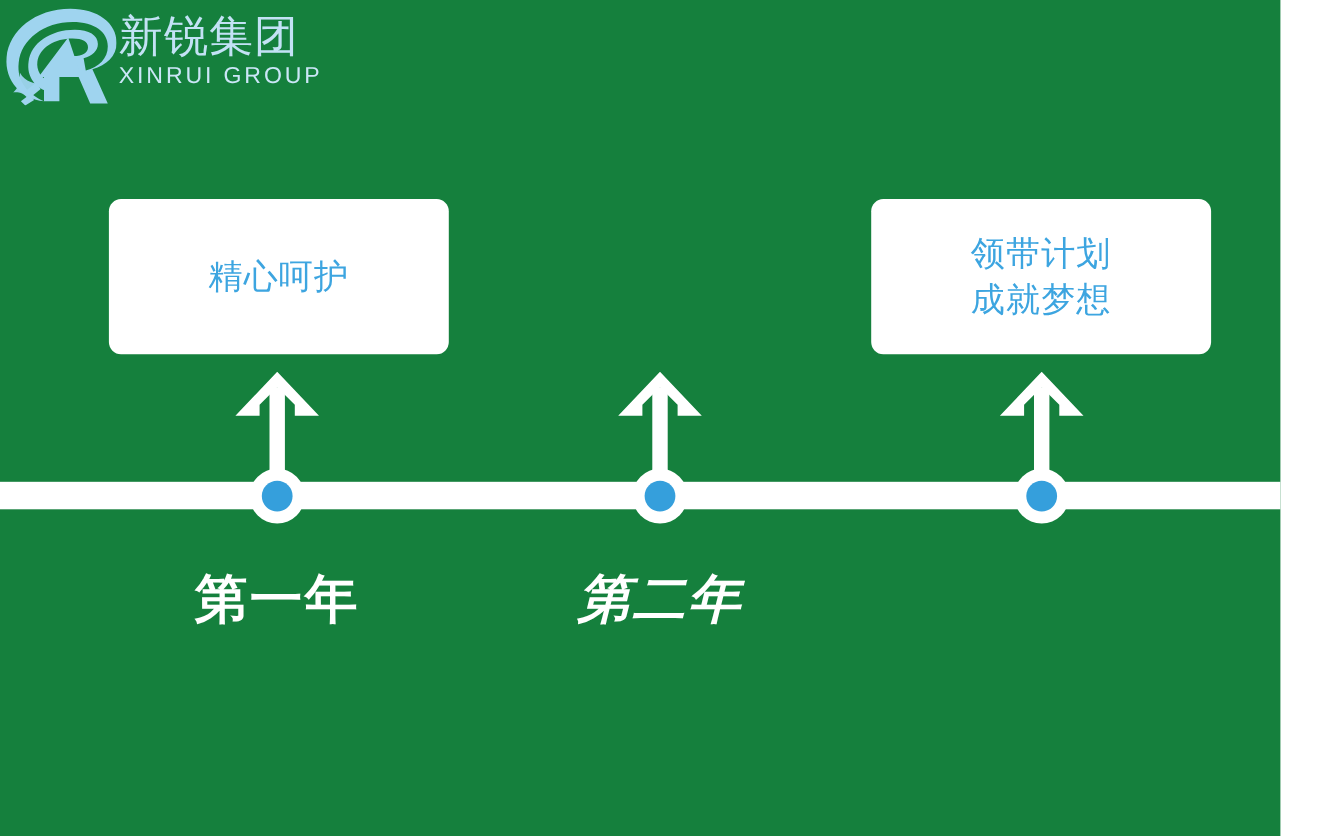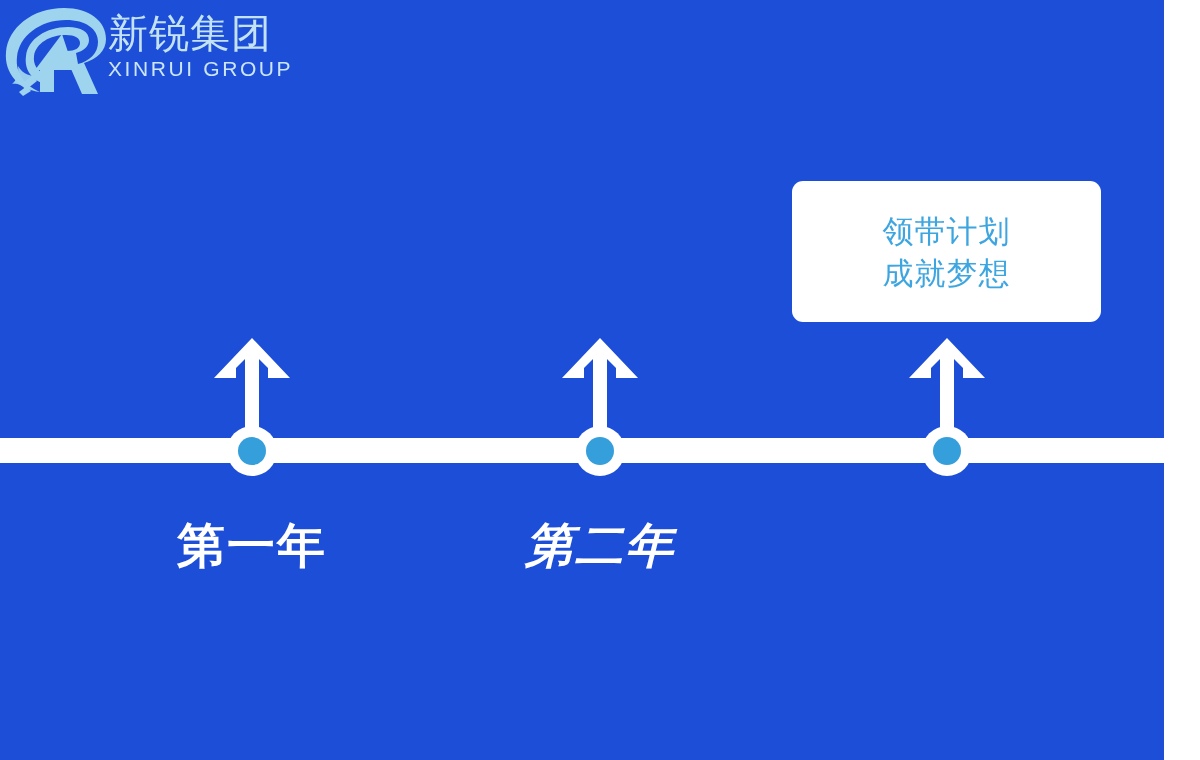--- a/index.html
+++ b/index.html
@@ -10,21 +10,21 @@
     width: 1200px;
     height: 760px;
     overflow: hidden;
     font-family: "Liberation Sans", "DejaVu Sans", sans-serif;
   }
 
   #slide {
     position: relative;
     width: 1164px;
     height: 760px;
-    background: #1d4ed8;
+    background: #15803d;
     overflow: hidden;
   }
 
   
   #logo {
     position: absolute;
     left: 0px;
     top: 0px;
     width: 300px;
     height: 100px;
@@ -161,20 +161,23 @@
           <path d="M16 62 C16 62 18 74 10 80 C10 80 21 78 24 88 C24 88 24 76 34 72 C34 72 22 73 16 62 Z" opacity="0.95"></path>
         </g>
       </svg>
     </div>
     <div id="logo-text">
       <div class="logo-cn">新锐集团</div>
       <div class="logo-en">XINRUI GROUP</div>
     </div>
   </div>
 
+  <div id="card-1" class="card">
+    <div class="card-text">精心呵护</div>
+  </div>
   <div id="card-3" class="card">
     <div class="card-text">领带计划
 成就梦想</div>
   </div>
 
   <div id="connector-1" class="connector">
     <svg width="80" height="122" viewBox="0 0 80 122" xmlns="http://www.w3.org/2000/svg">
       <path fill="#FFFFFF" d="M40 0 L78 40 L56 40 L56 30 L40 14 L24 30 L24 40 L2 40 Z"></path>
       <rect fill="#FFFFFF" x="33" y="14" width="14" height="108"></rect>
     </svg>

